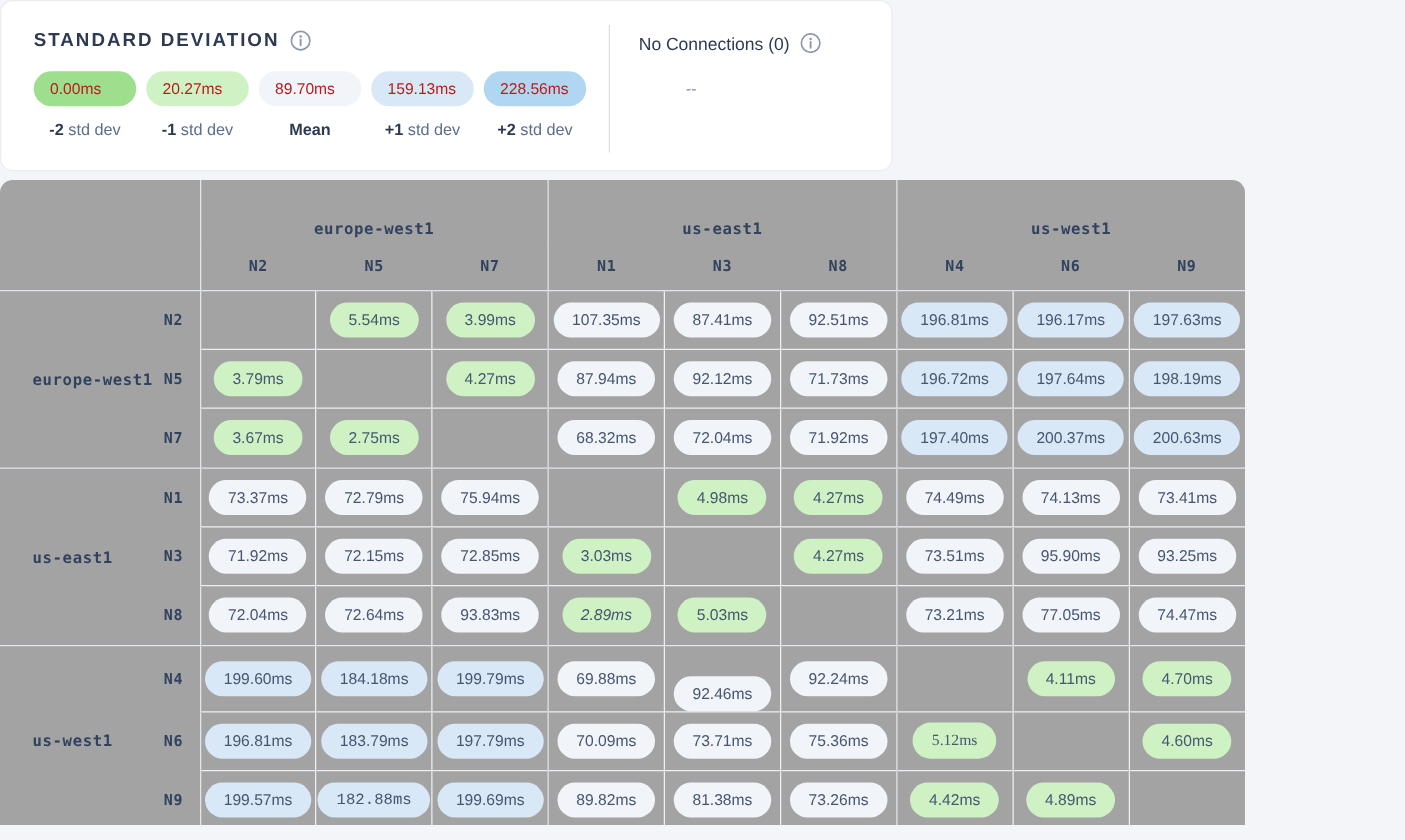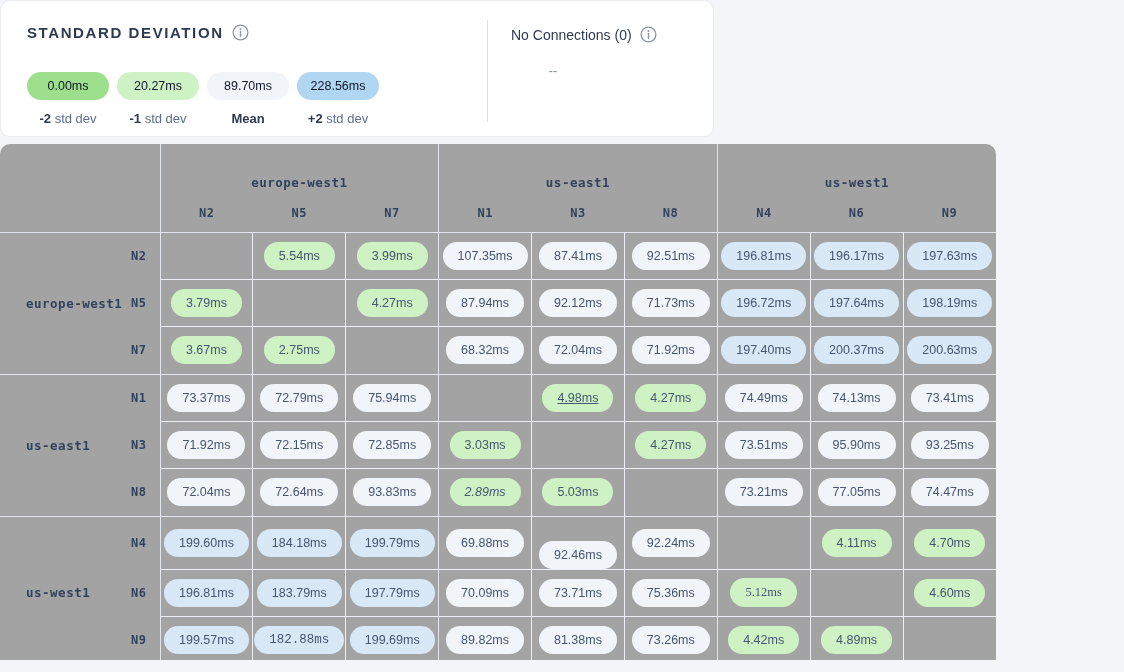--- a/index.html
+++ b/index.html
@@ -18,22 +18,22 @@
     position:absolute;top:0;left:0;width:714px;height:137px;
     background:#fff;border:1px solid var(--card-border);border-radius:10px;
     display:flex;align-items:stretch;padding:23px 0 0 26px;
   }
   .std-section{width:448px;}
   .section-header{display:flex;align-items:center;gap:8px;}
   .std-title{font-size:15px;font-weight:700;letter-spacing:1.6px;color:var(--navy);}
   .info-icon{width:17px;height:17px;flex:0 0 auto;cursor:pointer;}
   .stops-row{display:flex;gap:8px;margin-top:16px;}
   .stop-col{display:flex;flex-direction:column;align-items:center;gap:11px;min-width:82px;}
-  .legend-pill{min-width:82px;padding:7px 13px;border-radius:15px;text-align:center;
-    font-size:12.5px;color:#0f172a;margin-top:15px;}
+  .legend-pill{min-width:82px;padding:7px 13px;border-radius:15px;text-align:left;
+    font-size:12.5px;color:#b91c1c;}
   .stop-label{font-size:13px;color:var(--muted);white-space:nowrap;}
   .stop-label b{color:var(--navy);font-weight:700;}
   .v-divider{width:1px;background:#dcdfe7;margin:-4px 0 14px 12px;}
   .noconn-section{padding:2px 0 0 23px;}
   .noconn-title{font-size:14px;color:var(--navy);}
   .noconn-pill{display:inline-block;margin-top:14px;min-width:84px;padding:7px 13px;
     border-radius:15px;text-align:center;font-size:12.5px;color:#7d8798;}
   
   .matrix-card{
     position:absolute;top:144px;left:0;width:996px;height:516px;
@@ -83,20 +83,24 @@
         </div>
         <div class="stop-col">
           <span class="legend-pill" style="background: rgb(207, 242, 197);">20.27ms</span>
           <div class="stop-label"><b>-1</b> std dev</div>
         </div>
         <div class="stop-col">
           <span class="legend-pill" style="background: rgb(241, 244, 249);">89.70ms</span>
           <div class="stop-label"><b>Mean</b></div>
         </div>
         <div class="stop-col">
+          <span class="legend-pill" style="background: rgb(216, 232, 246);">159.13ms</span>
+          <div class="stop-label"><b>+1</b> std dev</div>
+        </div>
+        <div class="stop-col">
           <span class="legend-pill" style="background: rgb(177, 214, 242);">228.56ms</span>
           <div class="stop-label"><b>+2</b> std dev</div>
         </div>
       </div>
   </div>
   <div class="v-divider"></div>
   <div class="noconn-section">
     <div class="section-header">
       <span class="noconn-title">No Connections (0)</span>
       <svg class="info-icon" viewBox="0 0 17 17">
@@ -195,21 +199,21 @@
         <tr class="body-row group-start">
           <th class="row-label">
             <div class="row-label-inner">
               <span class="node-label">N1</span>
             </div>
           </th>
           <td class="cell group-left"><span class="cell-pill" style="background: rgb(241, 244, 249);">73.37ms</span></td>
           <td class="cell"><span class="cell-pill" style="background: rgb(241, 244, 249);">72.79ms</span></td>
           <td class="cell"><span class="cell-pill" style="background: rgb(241, 244, 249);">75.94ms</span></td>
           <td class="cell group-left"></td>
-          <td class="cell"><span class="cell-pill" style="background: rgb(207, 242, 197); text-decoration: underline;">4.98ms</span></td>
+          <td class="cell"><span class="cell-pill" style="background: rgb(207, 242, 197);">4.98ms</span></td>
           <td class="cell"><span class="cell-pill" style="background: rgb(207, 242, 197);">4.27ms</span></td>
           <td class="cell group-left"><span class="cell-pill" style="background: rgb(241, 244, 249);">74.49ms</span></td>
           <td class="cell"><span class="cell-pill" style="background: rgb(241, 244, 249);">74.13ms</span></td>
           <td class="cell"><span class="cell-pill" style="background: rgb(241, 244, 249);">73.41ms</span></td>
         </tr>
         <tr class="body-row">
           <th class="row-label">
             <div class="row-label-inner">
               <span class="region-label">us-east1</span>
               <span class="node-label">N3</span>

